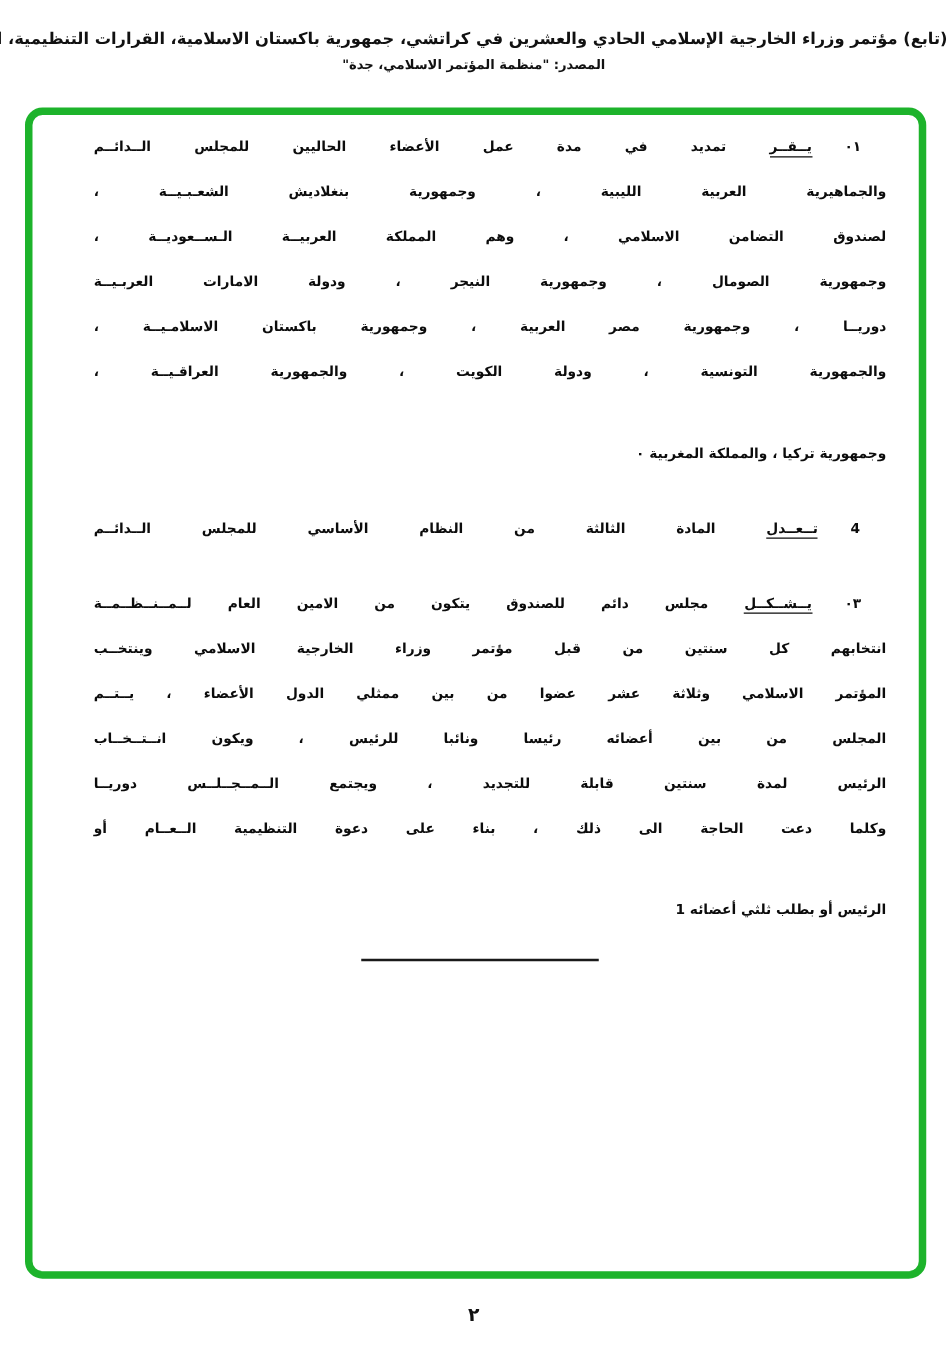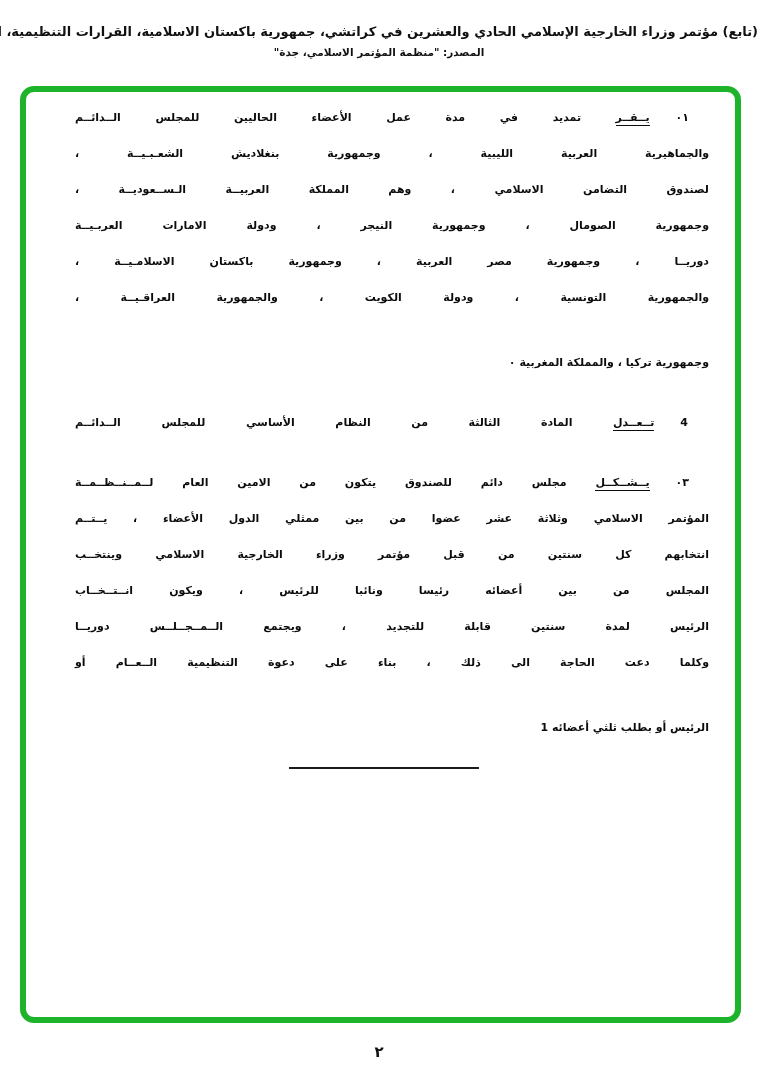--- a/index.html
+++ b/index.html
@@ -105,22 +105,22 @@
       <div class="para">
         <div class="line first">
           <span class="marker">4</span><span class="kw">تــعــدل</span> <span>المادة الثالثة من النظام الأساسي للمجلس الــدائــم</span>
         </div>
       </div>
 
       <div class="para">
         <div class="line first">
           <span class="marker">٠٣</span><span class="kw">يــشــكــل</span> <span>مجلس دائم للصندوق يتكون من الامين العام لــمــنــظــمــة</span>
         </div>
+        <div class="line">انتخابهم كل سنتين من قبل مؤتمر وزراء الخارجية الاسلامي وينتخــب</div>
         <div class="line">المؤتمر الاسلامي وثلاثة عشر عضوا من بين ممثلي الدول الأعضاء ، يــتــم</div>
-        <div class="line">انتخابهم كل سنتين من قبل مؤتمر وزراء الخارجية الاسلامي وينتخــب</div>
         <div class="line">المجلس من بين أعضائه رئيسا ونائبا للرئيس ، ويكون انــتــخــاب</div>
         <div class="line">الرئيس لمدة سنتين قابلة للتجديد ، ويجتمع الــمــجــلــس دوريــا</div>
         <div class="line">وكلما دعت الحاجة الى ذلك ، بناء على دعوة التنظيمية الــعــام أو</div>
         <div class="line last">الرئيس أو بطلب ثلثي أعضائه 1</div>
       </div>
 
       <div class="divider"></div>
 
     </div>
   </div>

